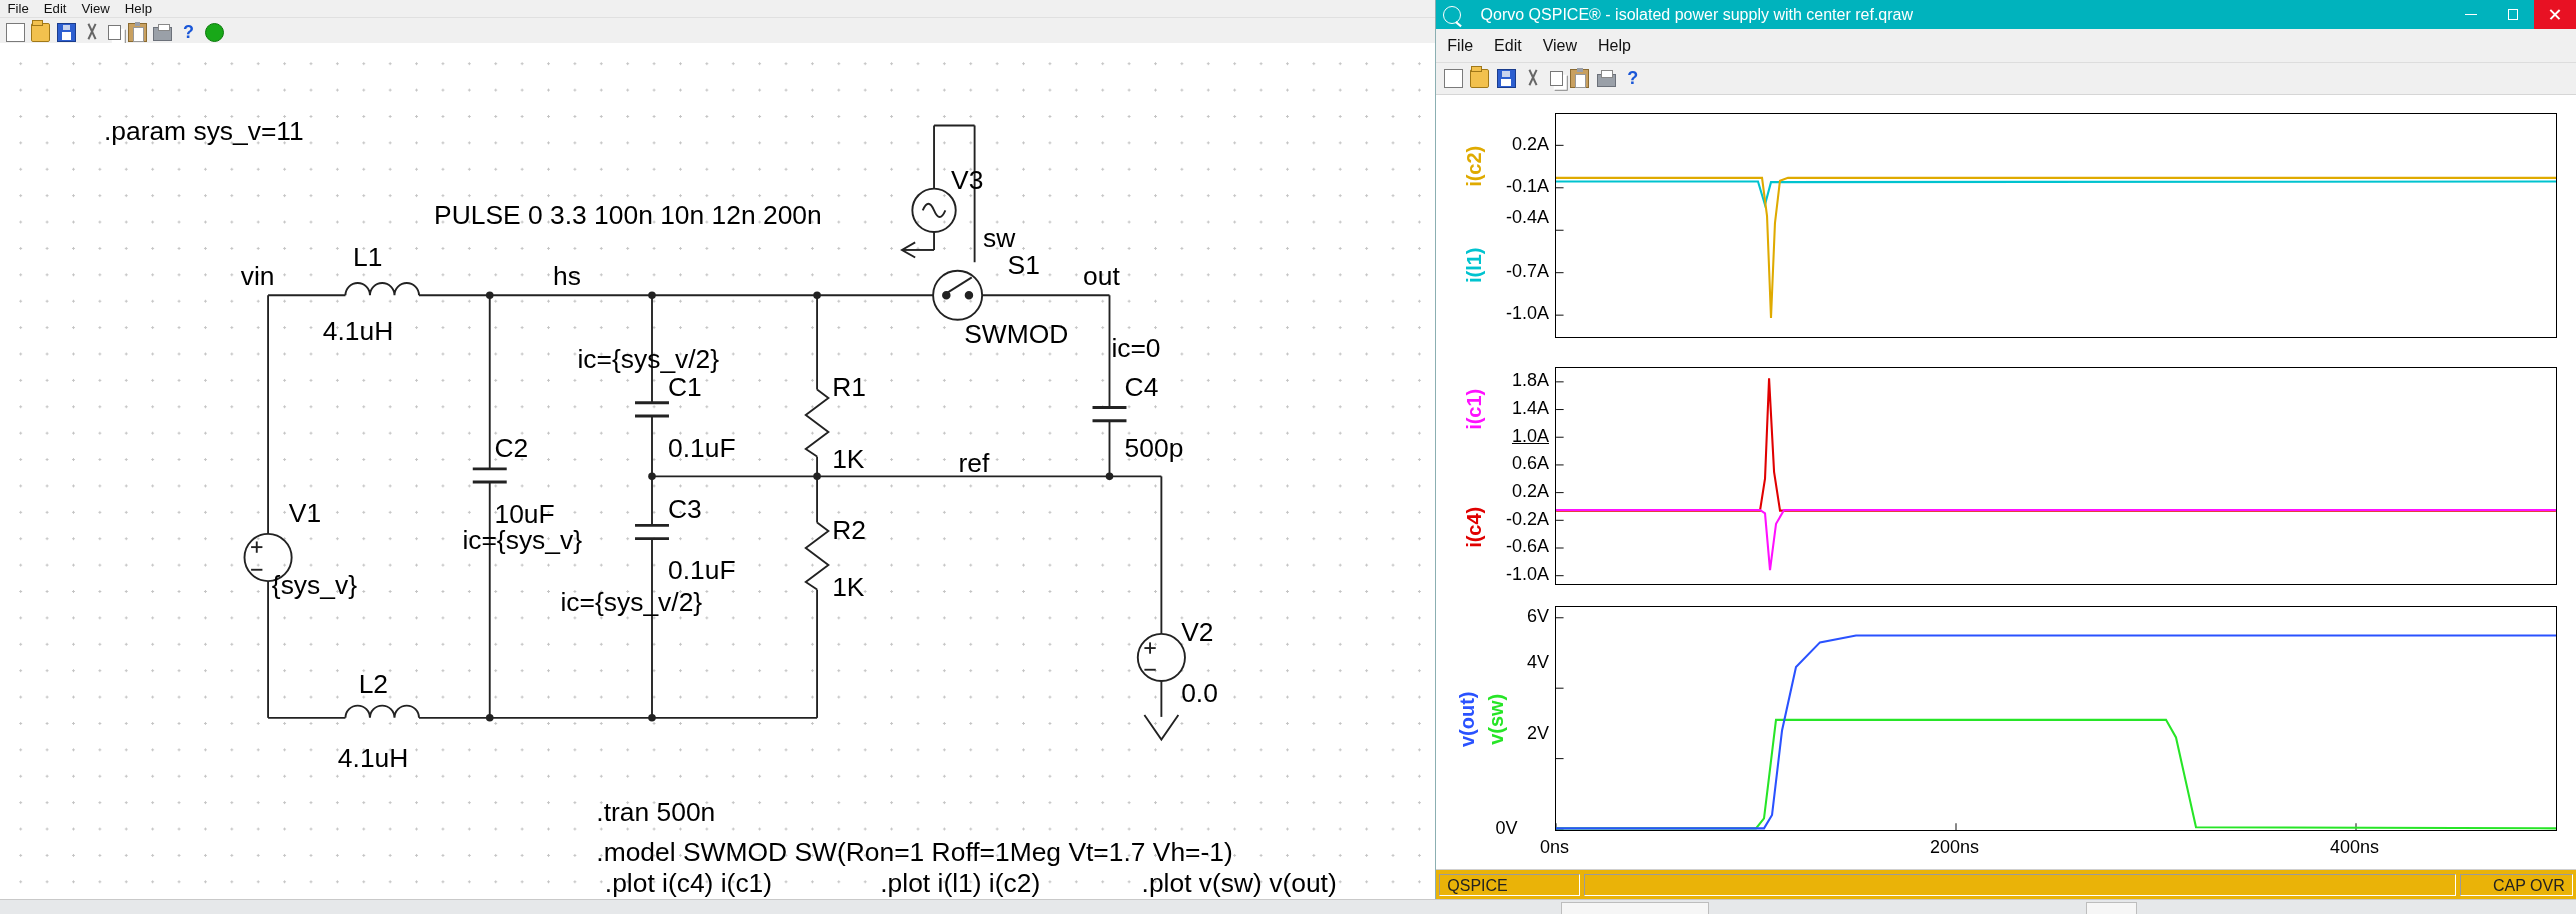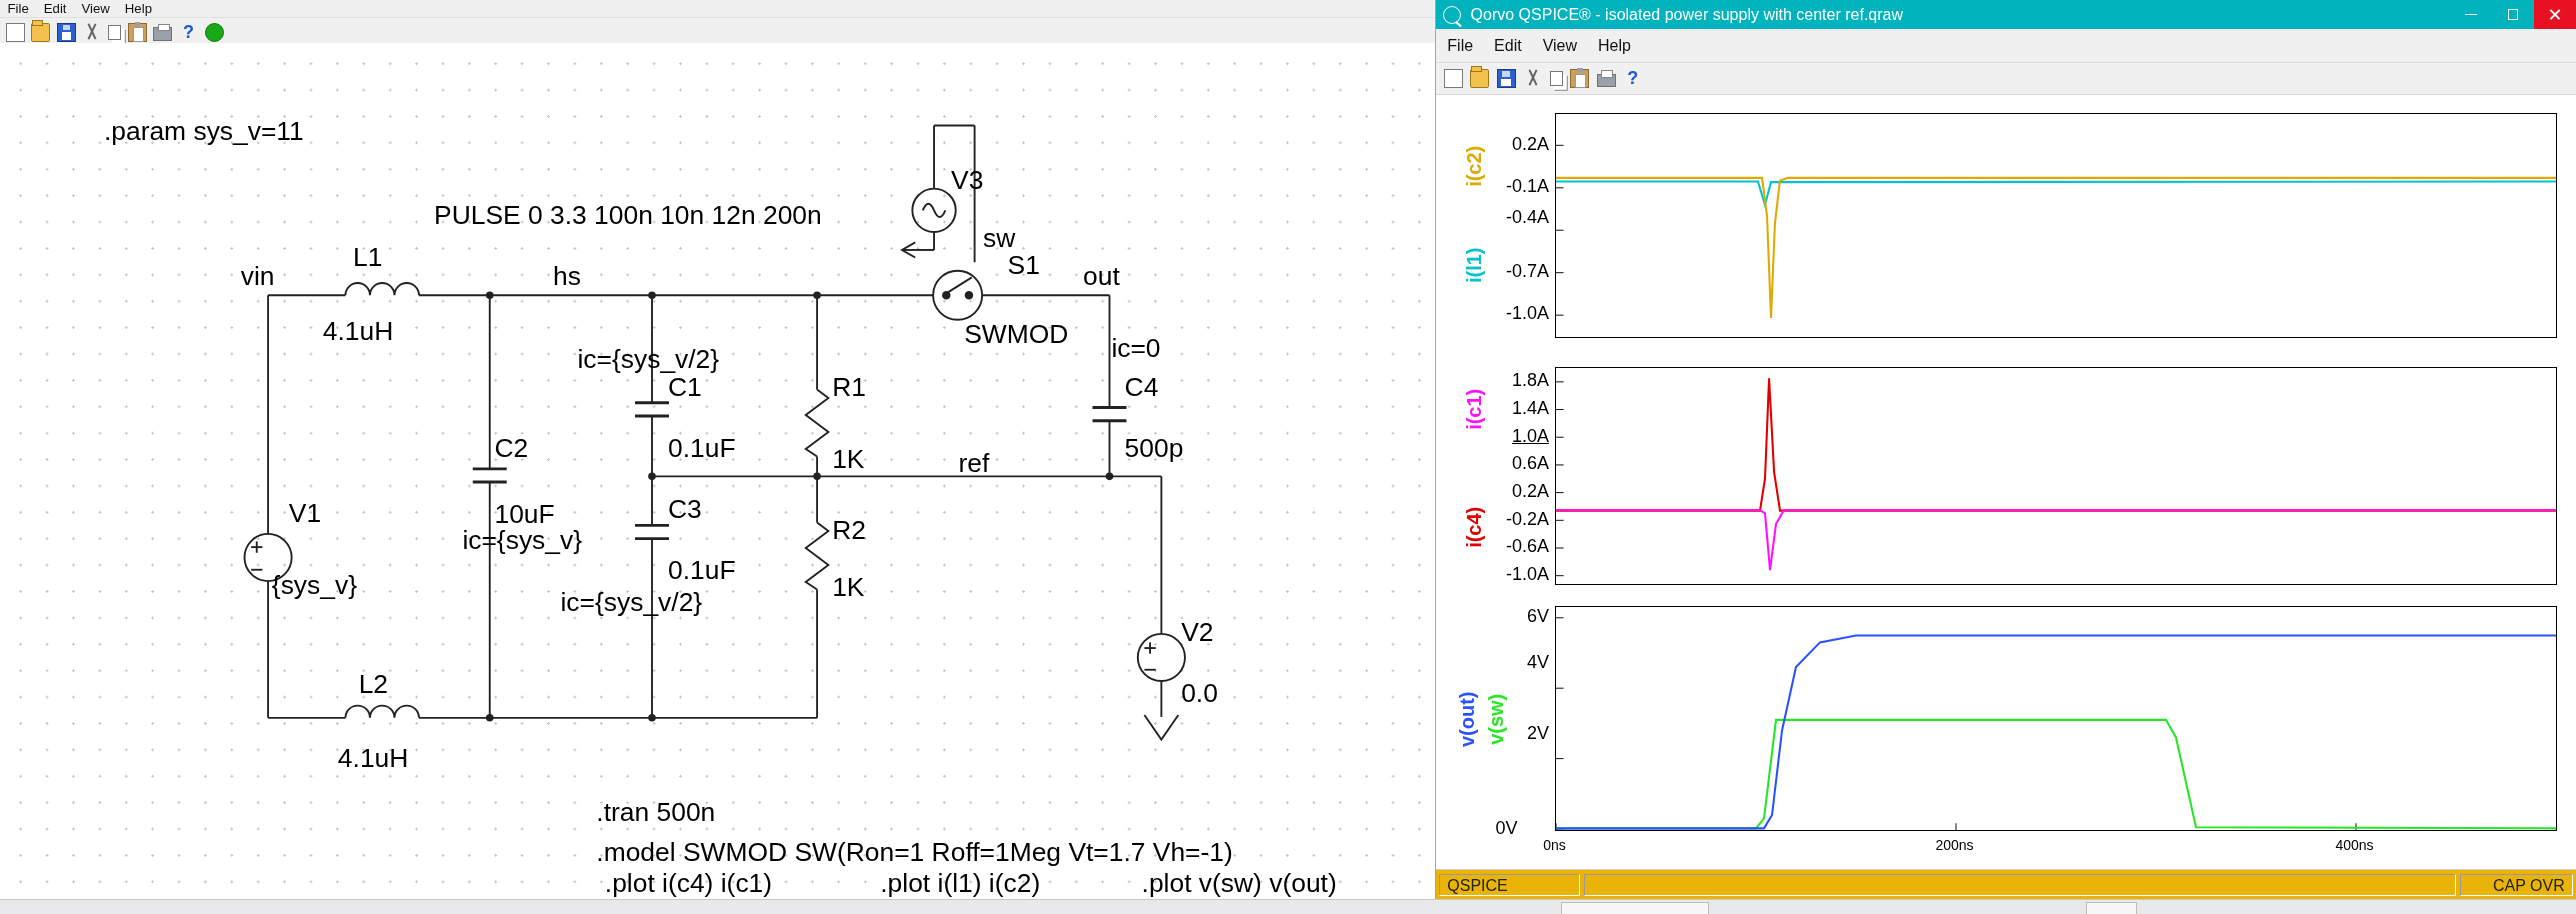--- a/index.html
+++ b/index.html
@@ -36,39 +36,39 @@
   .ic-print::before{content:"";position:absolute;left:3.8px;top:-4.7px;width:9.4px;height:5.7px;background:#fff;border:0.9px solid #888;}
   .ic-help{color:#1a57d8;font-weight:bold;font-size:18px;line-height:19px;text-align:center;}
   .ic-run{background:#18a818;border-radius:50%;border:0.9px solid #0c7a0c;}
 
   
   .right-window{position:absolute;left:1436px;top:0;width:1140px;height:899px;background:#f0f0f0;
     display:flex;flex-direction:column;box-shadow:0 0 0 0.9px #7fa7aa;}
   .titlebar{height:29px;background:#00b3bd;display:flex;align-items:center;color:#fff;flex:0 0 auto;}
   .titlebar .logo{width:18px;height:18px;border:1.9px solid #fff;border-radius:50%;margin-left:6.6px;position:relative;box-sizing:border-box;}
   .titlebar .logo::after{content:"";position:absolute;right:-1.9px;bottom:-1.9px;width:6.6px;height:1.9px;background:#fff;transform:rotate(40deg);}
-  .titlebar .title{margin-left:10px;font-size:16px;white-space:nowrap;overflow:hidden;}
+  .titlebar .title{margin-left:20px;font-size:16px;white-space:nowrap;overflow:hidden;}
   .win-btns{margin-left:auto;display:flex;height:29px;}
   .win-btn{width:42px;height:29px;display:flex;align-items:center;justify-content:center;position:relative;}
   .glyph-min{width:11.3px;height:1.9px;background:#fff;}
   .glyph-max{width:10.4px;height:10.4px;border:1.4px solid #fff;box-sizing:border-box;}
   .win-close{background:#e81123;}
   .glyph-x{width:13.2px;height:13.2px;position:relative;}
   .glyph-x::before,.glyph-x::after{content:"";position:absolute;left:5.7px;top:0;width:1.9px;height:13.2px;background:#fff;}
   .glyph-x::before{transform:rotate(45deg);}
   .glyph-x::after{transform:rotate(-45deg);}
   .rw-menubar{height:33px;background:#f0f0f0;display:flex;align-items:center;gap:21px;padding-left:11.3px;
     font-size:16px;color:#111;border-bottom:0.9px solid #ddd;flex:0 0 auto;}
   .rw-toolbar{height:31px;background:#f0f0f0;display:flex;align-items:center;gap:7.5px;padding:0 7.5px;
     border-bottom:0.9px solid #d6d6d6;flex:0 0 auto;}
   .plot-area{position:relative;flex:1 1 auto;background:#fff;overflow:hidden;}
   .panel{position:absolute;left:119px;width:1002px;border:0.9px solid #000;background:#fff;box-sizing:border-box;}
   .panel svg{display:block;}
   .ytick{position:absolute;left:28px;width:85px;text-align:right;font-size:18px;color:#000;}
-  .xtick{position:absolute;width:85px;text-align:center;font-size:14px;color:#000;}
+  .xtick{position:absolute;width:85px;text-align:center;font-size:18px;color:#000;}
   .ylab{position:absolute;width:132px;height:22.6px;transform:rotate(-90deg);text-align:center;
     font-weight:bold;font-size:20px;line-height:22.6px;}
   .statusbar{height:29px;background:#eab308;border-top:0.9px solid #cfcfcf;display:flex;align-items:center;
     gap:3.8px;padding:0 2.8px;font-size:16px;color:#222;flex:0 0 auto;}
   .status-cell{border:0.9px solid;border-color:#9a9a9a #ffffff #ffffff #9a9a9a;height:22px;line-height:22px;padding:0 7.5px;box-sizing:border-box;}
   .status-left{width:141px;}
   .status-mid{flex:1 1 auto;}
   .status-right{width:113px;text-align:right;}
 
   

